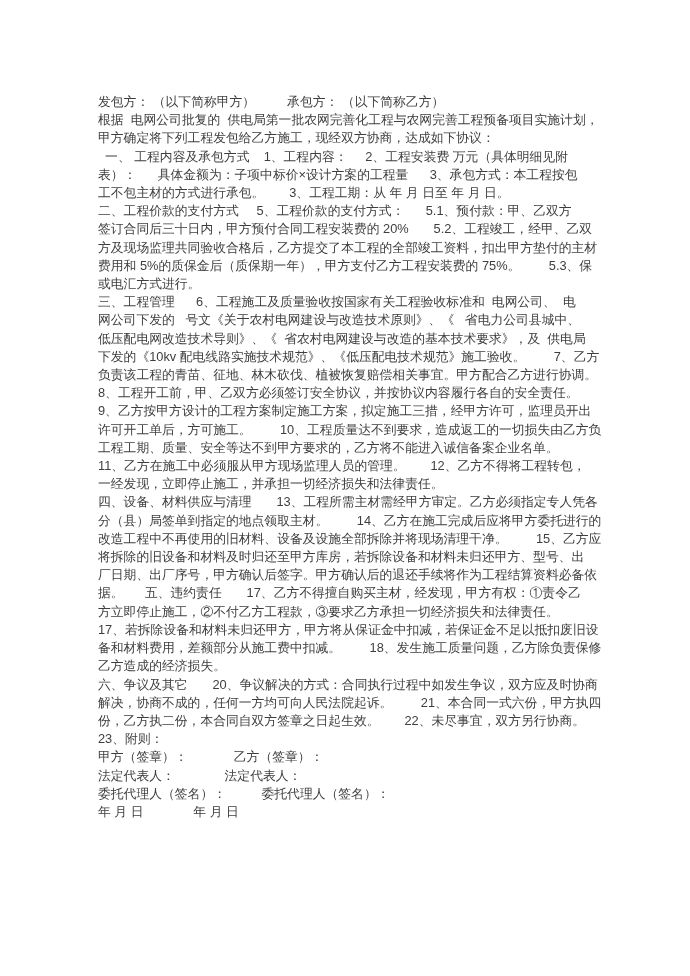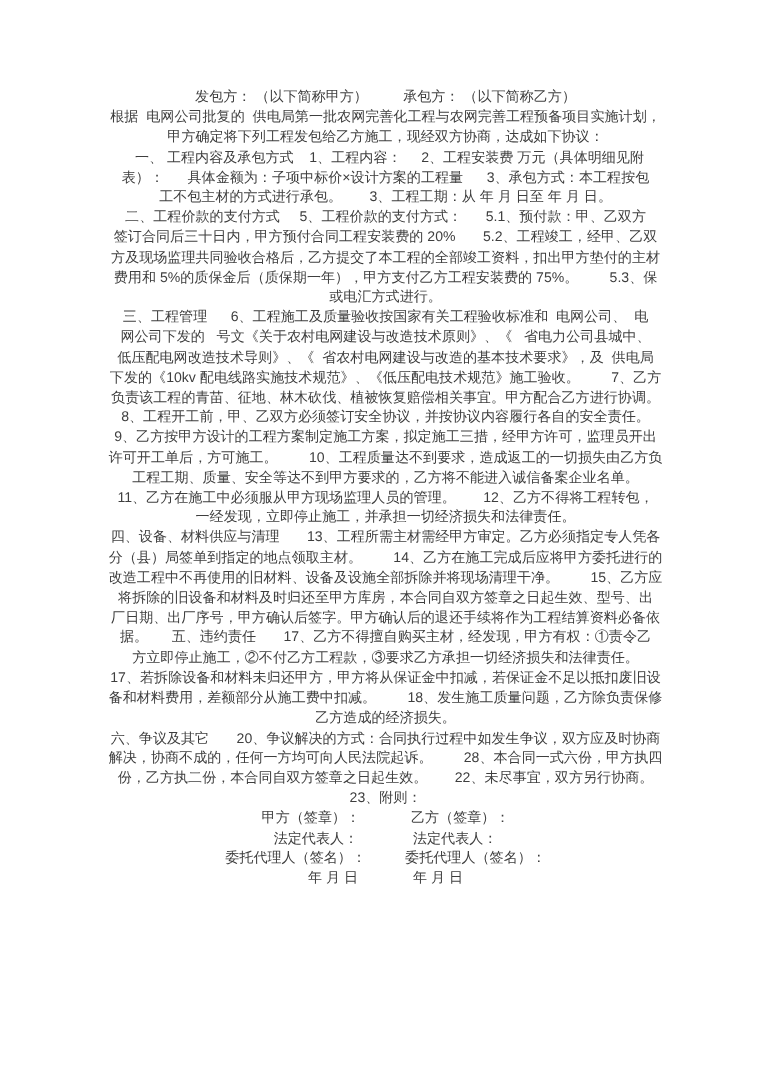--- a/index.html
+++ b/index.html
@@ -11,23 +11,22 @@
     position: relative;
     width: 690px;
     height: 976px;
     background: #ffffff;
     overflow: hidden;
     font-family: "Liberation Sans", sans-serif;
   }
   .doc {
     position: absolute;
     left: 98px;
-    top: 79px;
+    top: 93px;
     width: 505px;
-    text-align: center;
   }
   .doc .line {
     white-space: pre;
     font-size: 12.8px;
     line-height: 18.2px;
     color: #3e3e3e;
     font-weight: 400;
     letter-spacing: 0;
   }
 </style>
@@ -54,29 +53,29 @@
       <div class="line">负责该工程的青苗、征地、林木砍伐、植被恢复赔偿相关事宜。甲方配合乙方进行协调。</div>
       <div class="line">8、工程开工前，甲、乙双方必须签订安全协议，并按协议内容履行各自的安全责任。</div>
       <div class="line">9、乙方按甲方设计的工程方案制定施工方案，拟定施工三措，经甲方许可，监理员开出</div>
       <div class="line">许可开工单后，方可施工。        10、工程质量达不到要求，造成返工的一切损失由乙方负</div>
       <div class="line">工程工期、质量、安全等达不到甲方要求的，乙方将不能进入诚信备案企业名单。</div>
       <div class="line">11、乙方在施工中必须服从甲方现场监理人员的管理。       12、乙方不得将工程转包，</div>
       <div class="line">一经发现，立即停止施工，并承担一切经济损失和法律责任。</div>
       <div class="line">四、设备、材料供应与清理       13、工程所需主材需经甲方审定。乙方必须指定专人凭各</div>
       <div class="line">分（县）局签单到指定的地点领取主材。        14、乙方在施工完成后应将甲方委托进行的</div>
       <div class="line">改造工程中不再使用的旧材料、设备及设施全部拆除并将现场清理干净。        15、乙方应</div>
-      <div class="line">将拆除的旧设备和材料及时归还至甲方库房，本合同自双方签章之日起生效、型号、出</div>
+      <div class="line">将拆除的旧设备和材料及时归还至甲方库房，若拆除设备和材料未归还甲方、型号、出</div>
       <div class="line">厂日期、出厂序号，甲方确认后签字。甲方确认后的退还手续将作为工程结算资料必备依</div>
       <div class="line">据。      五、违约责任       17、乙方不得擅自购买主材，经发现，甲方有权：①责令乙</div>
       <div class="line">方立即停止施工，②不付乙方工程款，③要求乙方承担一切经济损失和法律责任。</div>
       <div class="line">17、若拆除设备和材料未归还甲方，甲方将从保证金中扣减，若保证金不足以抵扣废旧设</div>
       <div class="line">备和材料费用，差额部分从施工费中扣减。        18、发生施工质量问题，乙方除负责保修</div>
       <div class="line">乙方造成的经济损失。</div>
       <div class="line">六、争议及其它       20、争议解决的方式：合同执行过程中如发生争议，双方应及时协商</div>
-      <div class="line">解决，协商不成的，任何一方均可向人民法院起诉。        28、本合同一式六份，甲方执四</div>
+      <div class="line">解决，协商不成的，任何一方均可向人民法院起诉。        21、本合同一式六份，甲方执四</div>
       <div class="line">份，乙方执二份，本合同自双方签章之日起生效。       22、未尽事宜，双方另行协商。</div>
       <div class="line">23、附则：</div>
       <div class="line">甲方（签章）：             乙方（签章）：</div>
       <div class="line">法定代表人：              法定代表人：</div>
       <div class="line">委托代理人（签名）：          委托代理人（签名）：</div>
       <div class="line">年 月 日              年 月 日</div>
     </div>
 </div>
 
 </body></html>

